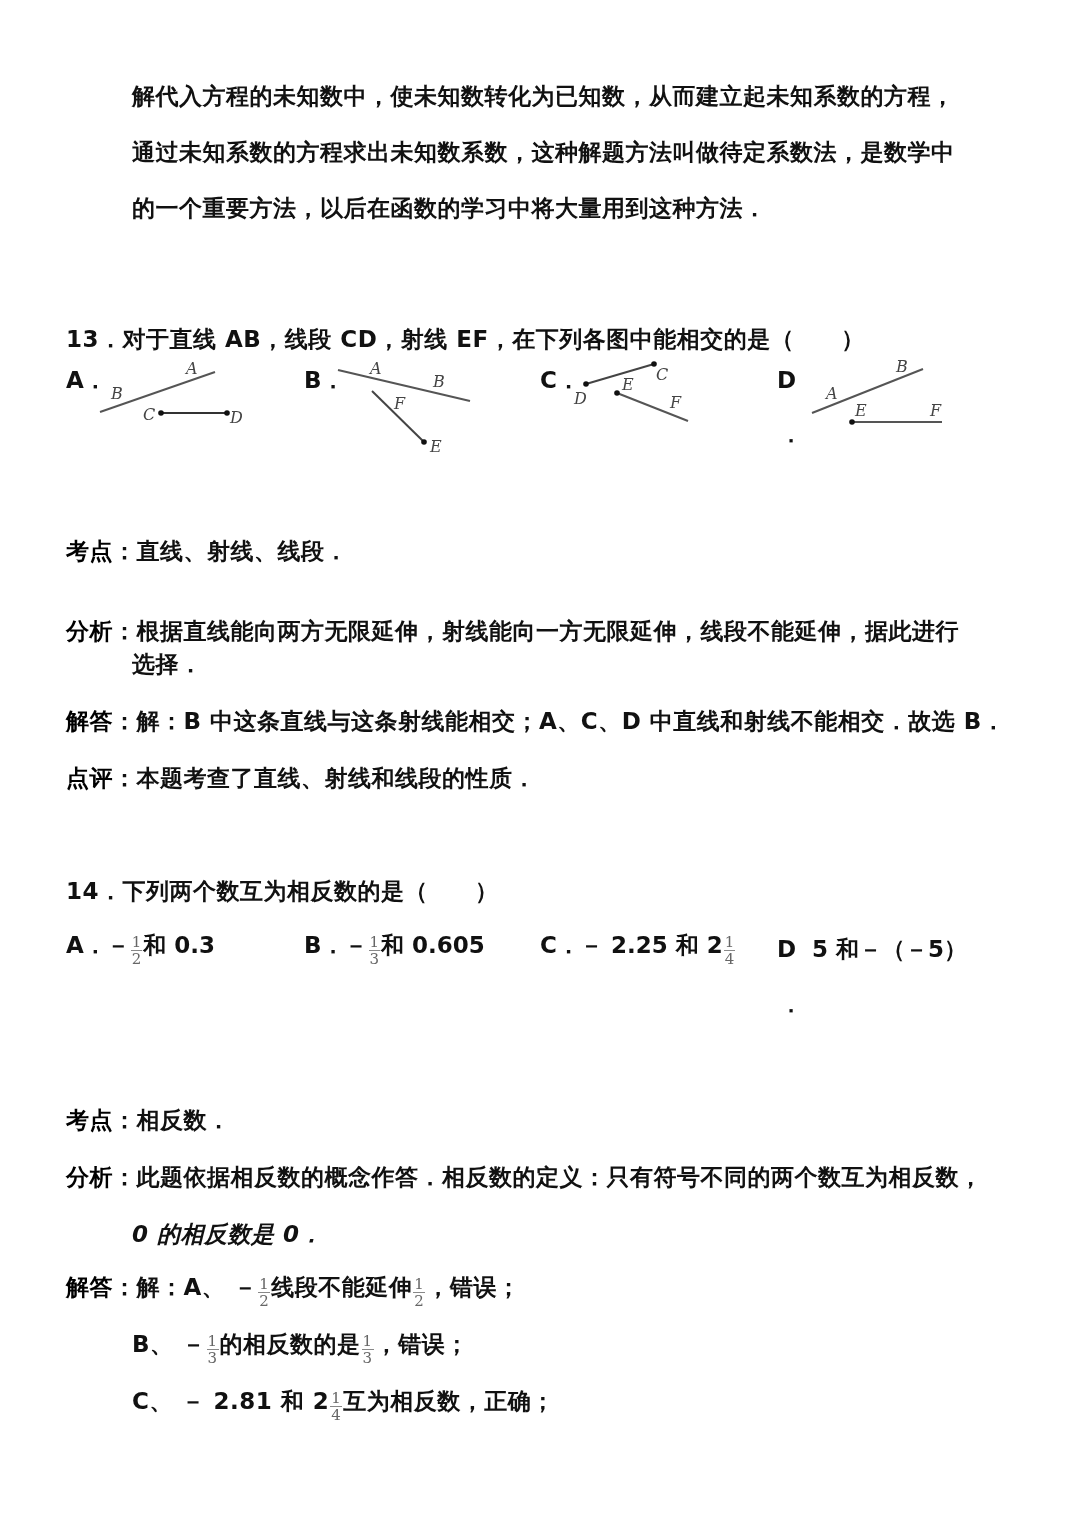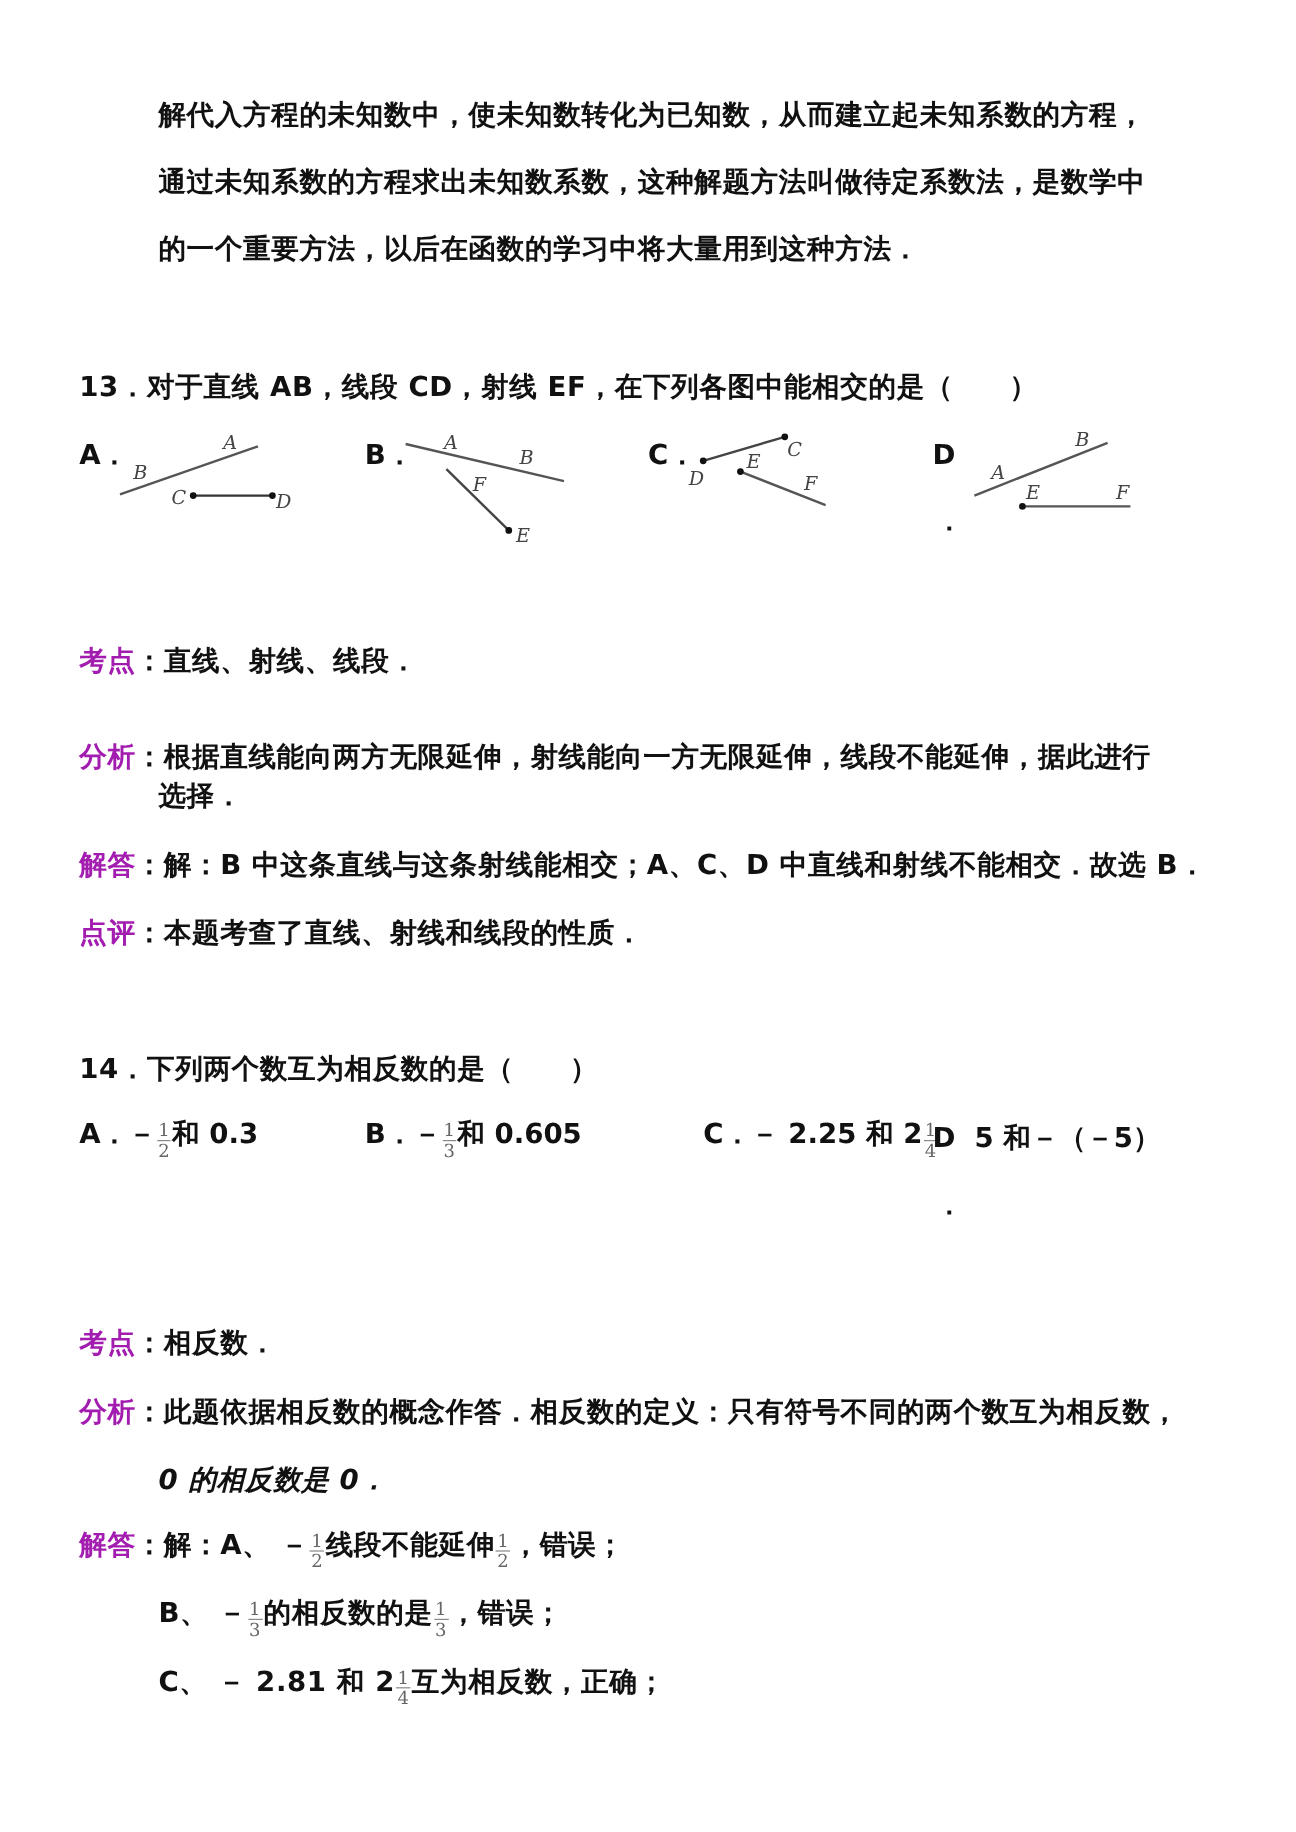--- a/index.html
+++ b/index.html
@@ -4,41 +4,41 @@
 <style>
   html, body { margin: 0; padding: 0; background: #ffffff; }
   body {
     width: 1080px; height: 1527px; position: relative; overflow: hidden;
     font-family: "DejaVu Sans", sans-serif; color: #111111;
   }
   .line {
     position: absolute; font-size: 23px; font-weight: bold; white-space: nowrap;
     line-height: 30px; letter-spacing: 0.5px;
   }
-  .label { color: #a21caf; }
+  .label { color: #000000; }
   .opt { position: absolute; font-size: 23px; font-weight: bold; white-space: nowrap; line-height: 30px; }
   .frac {
     display: inline-block; vertical-align: middle; text-align: center;
     font-family: "DejaVu Serif", serif; font-weight: normal; color: #666;
     font-size: 15px; line-height: 16px; margin: 0 1px; position: relative; top: 4px;
   }
   .frac .num { display: block; border-bottom: 1px solid #888; padding: 0 1px; }
   .frac .den { display: block; }
   svg.fig { position: absolute; left: 0; top: 0; }
   .fig text { font-family: "DejaVu Serif", serif; font-style: italic; font-size: 16px; fill: #444; }
   .dot-mark { position: absolute; font-size: 22px; font-weight: bold; }
 </style>
 </head>
 <body>
 
 <div class="line" style="left:132px; top:81px;">解代入方程的未知数中，使未知数转化为已知数，从而建立起未知系数的方程，</div>
 <div class="line" style="left:132px; top:137px;">通过未知系数的方程求出未知数系数，这种解题方法叫做待定系数法，是数学中</div>
 <div class="line" style="left:132px; top:193px;">的一个重要方法，以后在函数的学习中将大量用到这种方法．</div>
 
-<div class="line" style="left:66px; top:308px;">13．对于直线 AB，线段 CD，射线 EF，在下列各图中能相交的是（　　）</div>
+<div class="line" style="left:66px; top:324px;">13．对于直线 AB，线段 CD，射线 EF，在下列各图中能相交的是（　　）</div>
 
 <div class="opt" style="left:66px; top:365px;">A．</div>
 <div class="opt" style="left:304px; top:365px;">B．</div>
 <div class="opt" style="left:540px; top:365px;">C．</div>
 <div class="opt" style="left:777px; top:365px;">D</div>
 <div class="dot-mark" style="left:780px; top:420px;">．</div>
 
 <svg class="fig" width="1080" height="470" viewBox="0 0 1080 470">
 
   <g>
@@ -100,21 +100,21 @@
 </div>
 
 <div class="line" style="left:66px; top:876px;">14．下列两个数互为相反数的是（　　）</div>
 
 <div class="opt" style="left:66px; top:930px;">
   <span>A．－</span><span class="frac"><span class="num">1</span><span class="den">2</span></span><span>和 0.3</span>
 </div>
 <div class="opt" style="left:304px; top:930px;">
   <span>B．－</span><span class="frac"><span class="num">1</span><span class="den">3</span></span><span>和 0.605</span>
 </div>
-<div class="opt" style="left:540px; top:930px;margin-left:46px;">
+<div class="opt" style="left:540px; top:930px;">
   <span>C．－ 2.25 和 2</span><span class="frac"><span class="num">1</span><span class="den">4</span></span>
 </div>
 <div class="opt" style="left:777px; top:934px;">
   <span>D</span>&nbsp;&nbsp;<span>5 和－（－5）</span>
 </div>
 <div class="dot-mark" style="left:780px; top:990px;">．</div>
 
 <div class="line" style="left:66px; top:1105px;">
   <span class="label">考点</span><span>：相反数．</span>
 </div>

